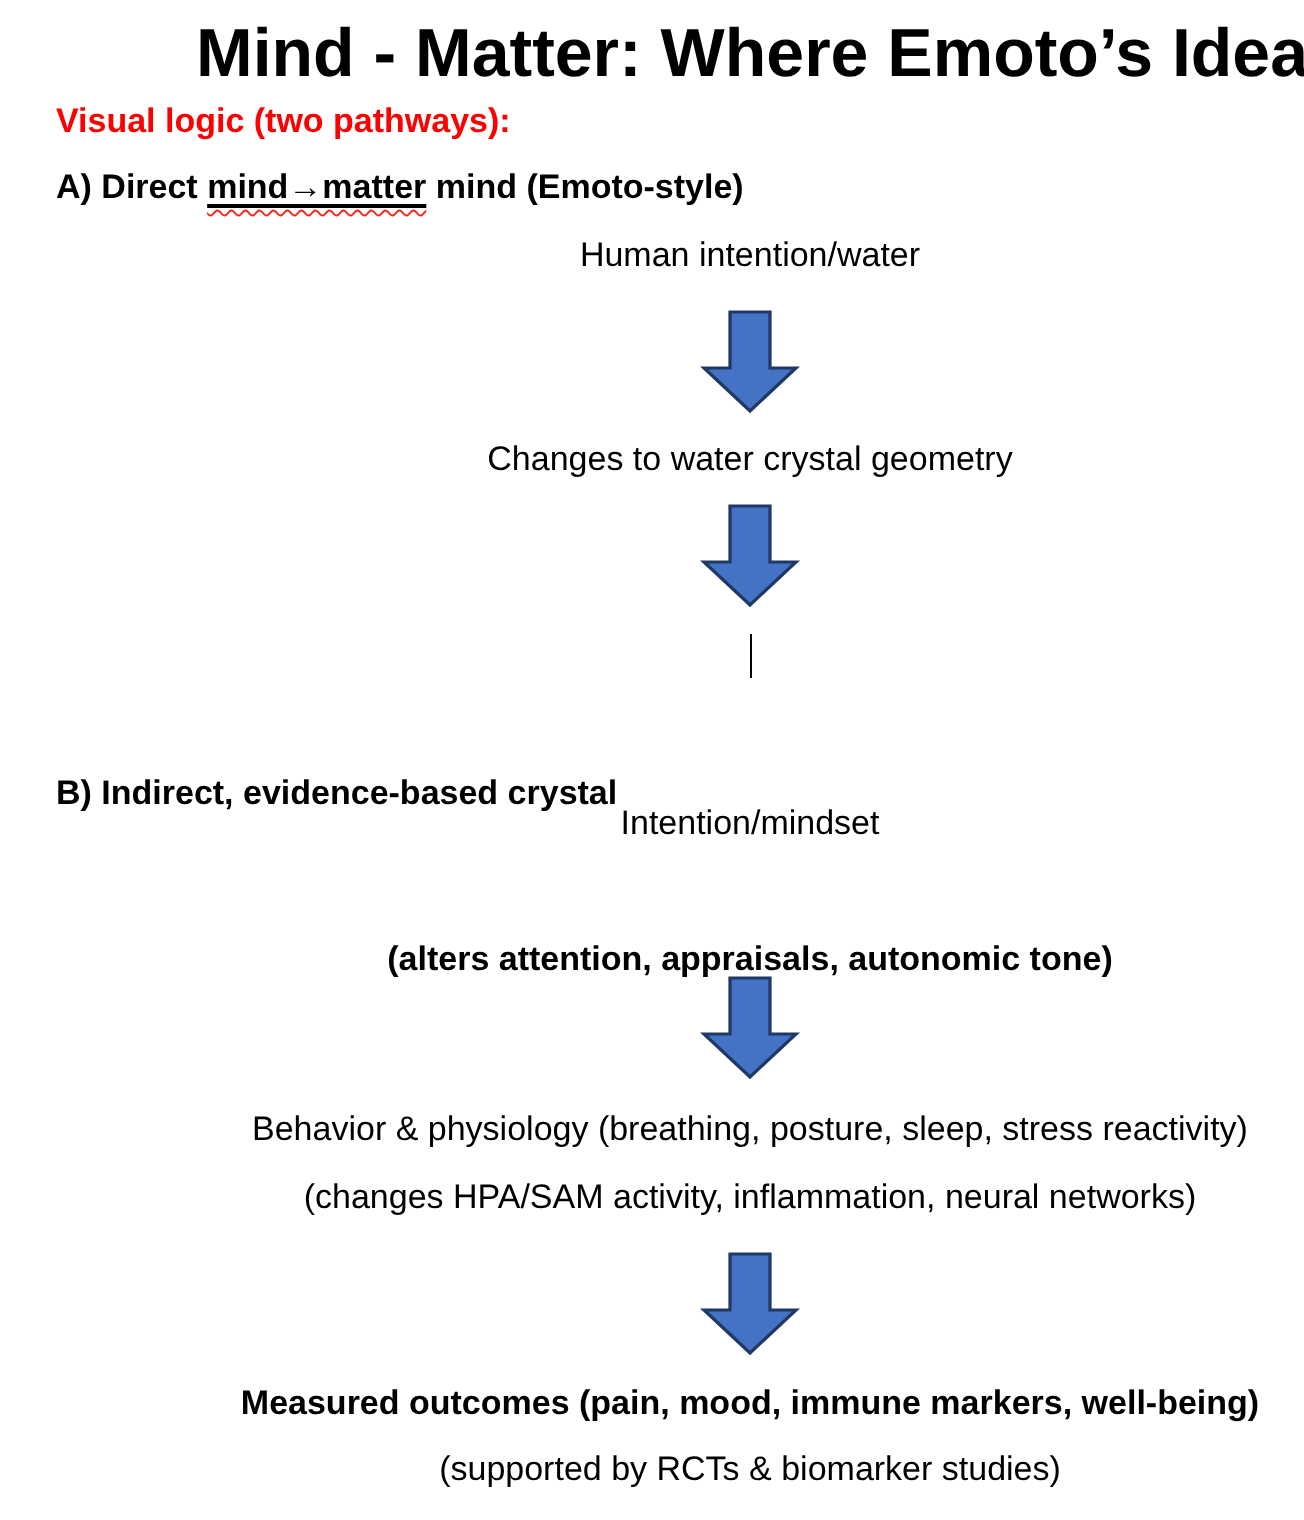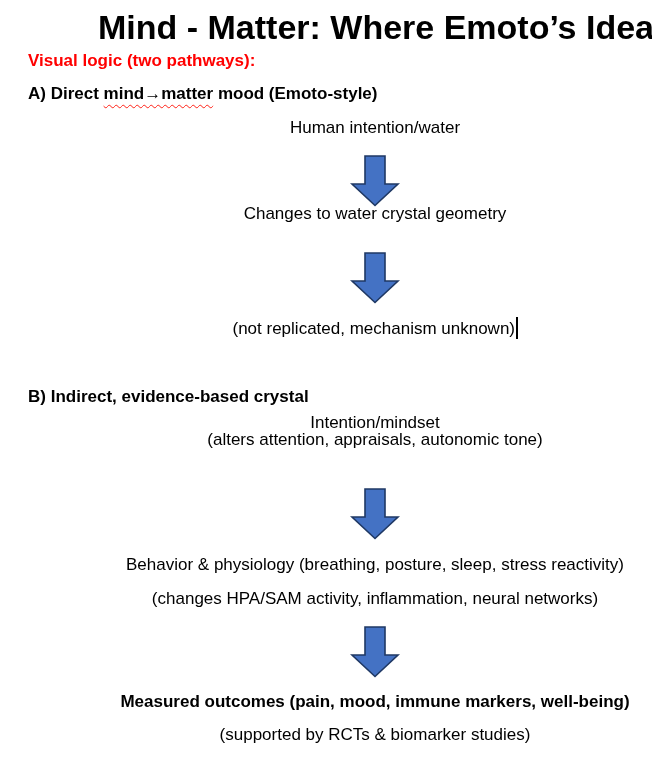--- a/index.html
+++ b/index.html
@@ -27,20 +27,21 @@
     line-height: 20px;
     margin: 0;
   }
   .centered { left: 98px; right: 0; text-align: center; }
   .lefted  { left: 28px; }
   .bold { font-weight: bold; }
   .red  { color: var(--heading-red); text-align: center; }
 
   
   .u-term {
+    text-decoration: underline;
     text-decoration-thickness: 1.5px;
     text-underline-offset: 3px;
   }
   .u-term .spell {
     text-decoration: underline;
     text-decoration-style: wavy;
     text-decoration-color: var(--spellcheck-red);
     text-decoration-thickness: 1px;
     text-underline-offset: 5px;
   }
@@ -72,54 +73,54 @@
   .arrow-a1 { top: 155px; }
   .arrow-a2 { top: 252px; }
   .arrow-b1 { top: 488px; }
   .arrow-b2 { top: 626px; }
 
   
   .pos-title      { top: 17px;  }
   .pos-sublabel   { top: 51px;  }
   .pos-a-heading  { top: 84px;  }
   .pos-a-node1    { top: 118px; }
-  .pos-a-node2    { top: 204px; text-align: center; }
+  .pos-a-node2    { top: 220px; text-align: center; }
   .pos-a-node3    { top: 319px; }
   .pos-b-heading  { top: 387px; }
-  .pos-b-node1    { top: 413px; }
-  .pos-b-note1    { top: 430px; }
+  .pos-b-node1    { top: 402px; }
+  .pos-b-note1    { top: 470px; font-weight: bold; }
   .pos-b-node2    { top: 555px; }
   .pos-b-note2    { top: 589px; text-align: center; }
   .pos-b-node3    { top: 692px; font-weight: bold; }
   .pos-b-note3    { top: 725px; }
 </style>
 </head>
 <body>
 
 <div>
 
   <h1 class="line centered bold pos-title">Mind - Matter: Where Emoto’s Idea Fits</h1>
 
   <p class="line lefted bold red pos-sublabel">Visual logic (two pathways):</p>
 
-  <p class="line lefted bold pos-a-heading"><span>A) Direct </span><span class="u-term"><span class="spell">mind→matter</span></span><span> mood (Emoto-style)</span></p>
+  <p class="line lefted bold pos-a-heading"><span>A) Direct </span><span class="u-term"><span class="spell">mind→matter</span></span><span> mind (Emoto-style)</span></p>
 
   <p class="line centered pos-a-node1">Human intention/water</p>
 
   <svg class="arrow arrow-a1" viewBox="0 0 50 52" aria-hidden="true">
     <polygon points="15,1 35,1 35,29 48,29 25,50.5 2,29 15,29"></polygon>
   </svg>
 
   <p class="line centered pos-a-node2">Changes to water crystal geometry</p>
 
   <svg class="arrow arrow-a2" viewBox="0 0 50 52" aria-hidden="true">
     <polygon points="15,1 35,1 35,29 48,29 25,50.5 2,29 15,29"></polygon>
   </svg>
 
-  <p class="line centered pos-a-node3"><span>(not replicated, mechanism unknown)</span><span class="caret"></span></p>
+  <p class="line centered pos-a-node3"><span class="caret"></span></p>
 
   <p class="line lefted bold pos-b-heading">B) Indirect, evidence-based crystal</p>
 
   <p class="line centered pos-b-node1">Intention/mindset</p>
 
   <p class="line centered pos-b-note1">(alters attention, appraisals, autonomic tone)</p>
 
   <svg class="arrow arrow-b1" viewBox="0 0 50 52" aria-hidden="true">
     <polygon points="15,1 35,1 35,29 48,29 25,50.5 2,29 15,29"></polygon>
   </svg>

